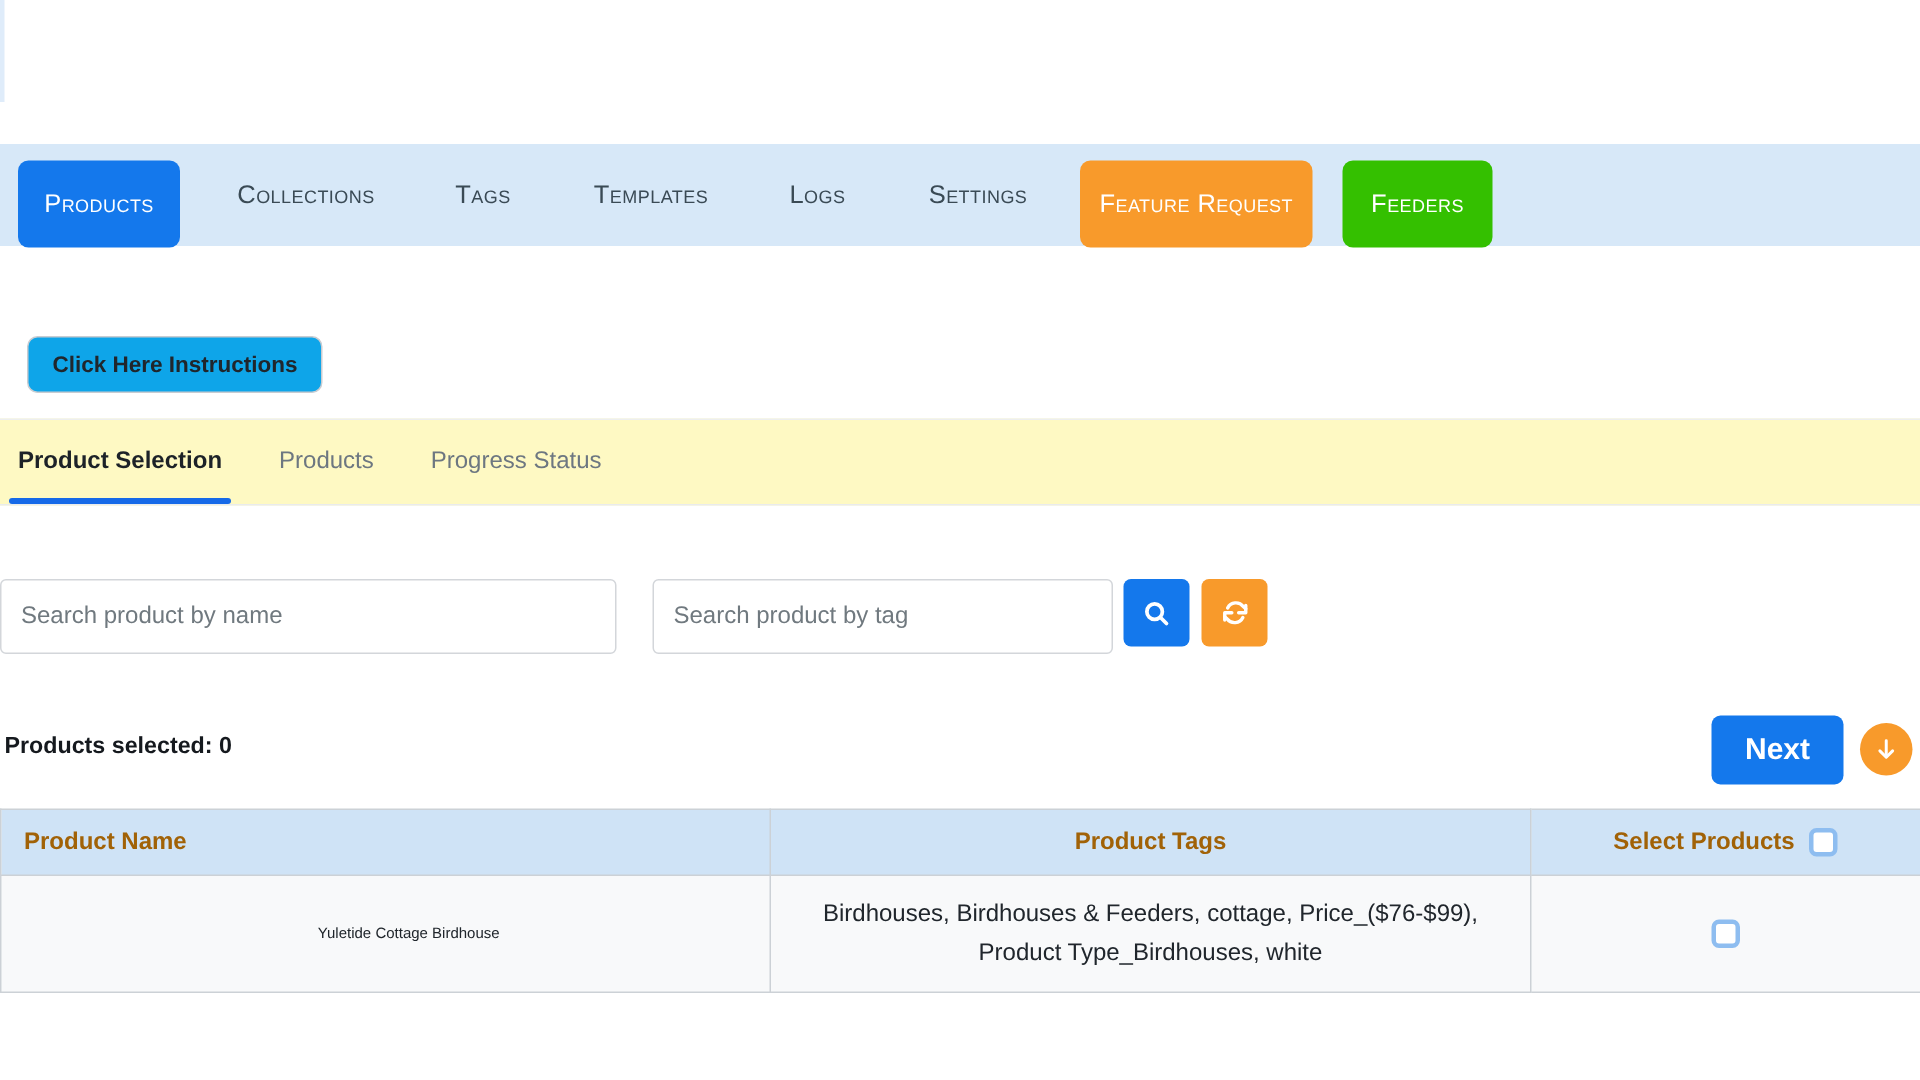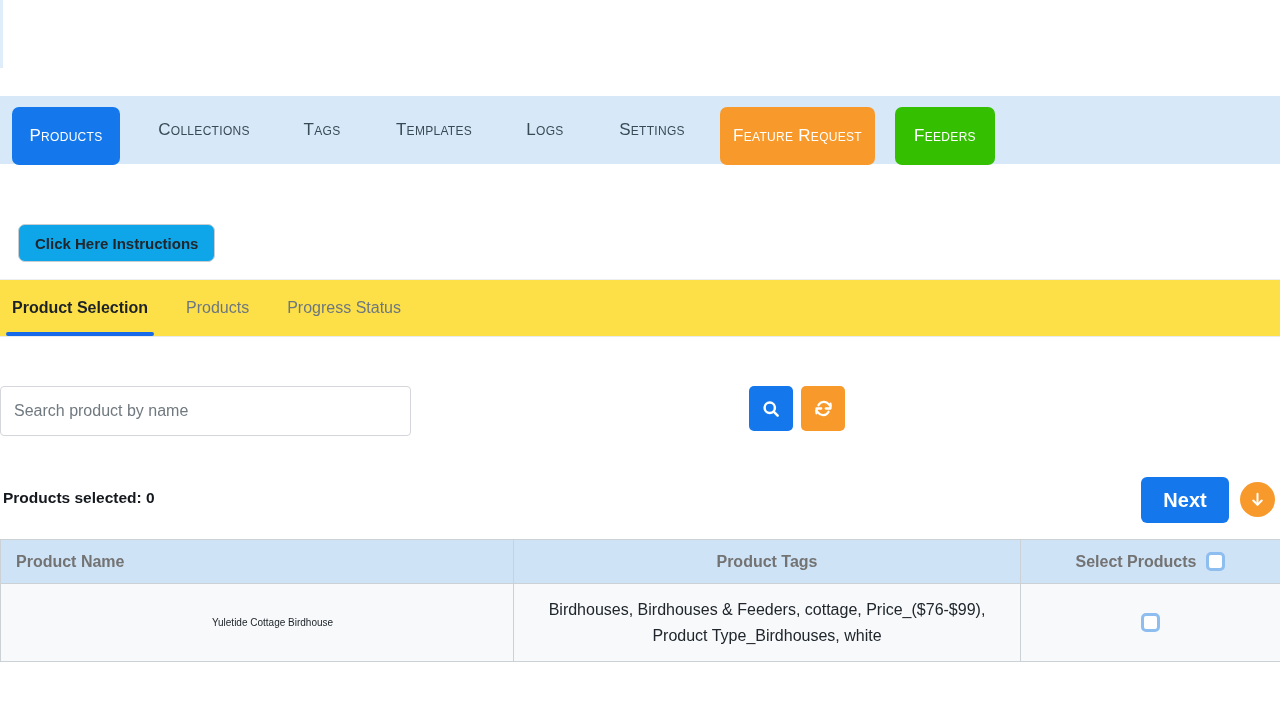--- a/index.html
+++ b/index.html
@@ -43,21 +43,21 @@
     display:inline-flex; align-items:center; justify-content:center;
     height:38px; padding:0 16px;
     background:#0ea5e9; border:1px solid #c9ccd1; border-radius:7px;
     font-size:15px; font-weight:bold; color:#20262c; cursor:pointer;
   }
 
   
   .tabbar {
     position:absolute; left:0; top:279px; width:1280px; height:58px;
     border-top:1px solid #eceef0; border-bottom:1px solid #e9ebed;
-    background:#fde047;
+    background:#fef9c3;
   }
   .tabs { position:relative; height:100%; display:flex; align-items:center; }
   .tab {
     position:relative; height:100%;
     display:flex; align-items:center;
     font-size:16px; color:#6d7781; cursor:pointer; white-space:nowrap;
   }
   .tab.active { font-weight:bold; color:#1d2228; }
   .tab.active::after {
     content:""; position:absolute; left:0; right:0; bottom:0;
@@ -103,21 +103,21 @@
     position:absolute; left:1240px; top:482px;
     width:35px; height:35px; border-radius:50%;
     background:#f89a2b; display:flex; align-items:center; justify-content:center;
     cursor:pointer;
   }
 
   
   .tbl { position:absolute; left:0; top:539px; width:1280px; }
   table { border-collapse:collapse; width:1280px; table-layout:fixed; }
   th, td { border:1px solid #ccd1d6; padding:0; }
-  thead th { background:#cfe3f6; height:44px; font-size:16px; color:#737373; }
+  thead th { background:#cfe3f6; height:44px; font-size:16px; color:#a16207; }
   th.c-name { width:513px; text-align:left; padding-left:15px; }
   th.c-tags { width:507px; text-align:center; }
   th.c-sel  { width:260px; text-align:center; }
   th.c-sel .sel-head { display:flex; align-items:center; justify-content:center; gap:10px; }
 
   tbody td { background:#f8f9fa; vertical-align:middle; height:78px; }
   td.c-name { text-align:center; padding-left:31px; font-size:10px; color:#20262c; }
   td.c-tags { text-align:center; font-size:16px; color:#20262c; line-height:26px; padding:0 10px; }
   td.c-sel  { text-align:center; }
   .cbox {
@@ -177,20 +177,21 @@
         <span>Products</span>
       </div>
       <div class="tab" id="tab2">
         <span>Progress Status</span>
       </div>
     </div>
   </div>
 
   <div class="search-row">
     <input class="txt-input" id="name-input" type="text" placeholder="Search product by name" style="">
+    <input class="txt-input" id="tag-input" type="text" placeholder="Search product by tag" style="">
 
     <button class="icon-btn" id="search-btn">
       <svg width="20" height="20" viewBox="0 0 24 24" fill="none" stroke="#ffffff" stroke-width="3" stroke-linecap="round">
         <circle cx="10.5" cy="10.5" r="6.2"></circle>
         <line x1="15.2" y1="15.2" x2="20" y2="20"></line>
       </svg>
     </button>
 
     <button class="icon-btn" id="refresh-btn">
       <svg width="21" height="21" viewBox="0 0 24 24" fill="none" stroke="#ffffff" stroke-width="2.6" stroke-linecap="round" stroke-linejoin="round">

